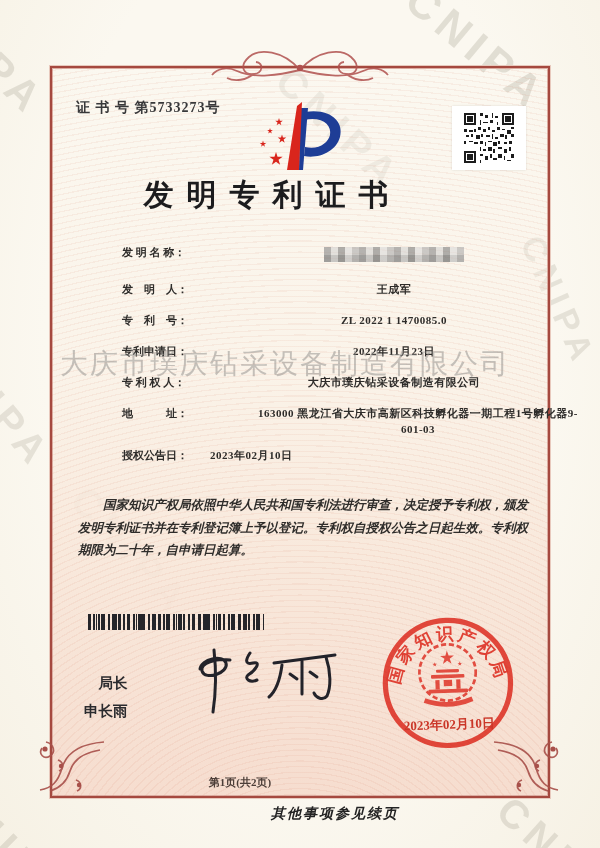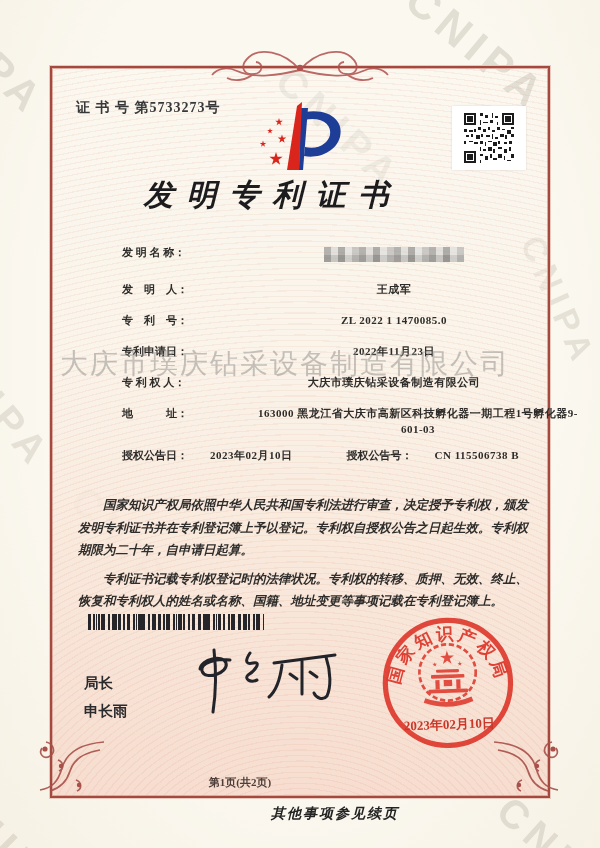--- a/index.html
+++ b/index.html
@@ -30,48 +30,48 @@
   .corner{position:absolute;width:70px;height:62px;}
   .corner-bl{left:36px;top:736px;}
   .corner-br{left:492px;top:736px;transform:scaleX(-1);}
   
   .cert-no{position:absolute;left:76px;top:99px;font-size:14px;font-weight:bold;
     color:#38383a;letter-spacing:1px;}
   .qr-box{position:absolute;left:452px;top:106px;width:74px;height:64px;background:#fff;
     box-shadow:0 0 2px rgba(0,0,0,.12);display:flex;align-items:center;justify-content:center;}
   .logo{position:absolute;left:245px;top:100px;}
   .title{position:absolute;left:0;top:175px;width:532px;text-align:center;
-    font-size:30px;font-weight:bold;color:#1c1c1e;letter-spacing:13px;text-indent:13px;font-style:italic;}
+    font-size:30px;font-weight:bold;color:#1c1c1e;letter-spacing:13px;text-indent:13px;}
   
   .fields{position:absolute;left:82px;top:245px;width:456px;font-size:11px;color:#2e2c2a;margin-left:40px;}
   .frow{display:flex;align-items:flex-start;margin-bottom:15px;line-height:1.45;}
   .flabel{flex:0 0 88px;font-weight:bold;white-space:pre;}
   .fvalue{flex:1;font-weight:600;letter-spacing:.5px;text-align:center;}
   .redacted{display:inline-block;width:140px;height:15px;margin-top:2px;opacity:.85;filter:blur(.4px);
     background-image:
       repeating-linear-gradient(90deg, rgba(110,110,110,.55) 0 7px, rgba(200,200,200,.45) 7px 14px,
         rgba(85,85,85,.5) 14px 21px, rgba(215,215,215,.5) 21px 28px, rgba(150,150,150,.5) 28px 35px),
       repeating-linear-gradient(0deg, rgba(140,140,140,.6) 0 7px, rgba(225,225,225,.4) 7px 15px);}
-  .grant-row{display:flex;margin-bottom:0;}
+  .grant-row{display:flex;margin-bottom:0;gap:19px;}
   .grant-col{display:flex;}
   .grant-col.right{margin-left:54px;}
   .company-wm{position:absolute;left:60px;top:345px;font-size:28px;letter-spacing:2px;
     font-family:"Liberation Sans",sans-serif;color:#8f8d8a;opacity:.5;white-space:nowrap;pointer-events:none;}
   
   .paras{position:absolute;left:78px;top:494px;width:462px;font-size:12.5px;line-height:1.8;
     color:#2f2d2b;font-style:italic;font-weight:bold;}
   .paras p{margin:0 0 6px 0;text-indent:2em;}
   
   .barcode{position:absolute;left:88px;top:614px;width:176px;height:16px;
     background-image:
       repeating-linear-gradient(90deg,#25252a 0 2px,transparent 2px 5px),
       repeating-linear-gradient(90deg,#25252a 0 1px,transparent 1px 8px),
       repeating-linear-gradient(90deg,#25252a 0 3px,transparent 3px 13px);}
   .sig-labels{position:absolute;left:84px;top:670px;font-family:"Liberation Sans",sans-serif;
-    font-size:14.5px;font-weight:bold;color:#2b2b2e;line-height:1.9;}
+    font-size:14.5px;font-weight:bold;color:#2b2b2e;line-height:1.9;text-align:right;}
   .signature{position:absolute;left:178px;top:642px;}
   
   .seal{position:absolute;left:378px;top:612px;transform:rotate(-2deg);opacity:.95;
     mix-blend-mode:multiply;}
   
   .page-num{position:absolute;left:0;top:775px;width:480px;text-align:center;
     font-size:11px;font-weight:bold;color:#4c3e38;}
   .footer-note{position:absolute;left:0;top:805px;width:600px;text-align:center;
     font-size:14px;font-weight:bold;font-style:italic;color:#232323;letter-spacing:2px;padding-left:35px;}
 </style>
@@ -193,32 +193,27 @@
     </div>
     <div class="frow" style="margin-bottom:10px;gap:48px;">
       <span class="flabel">地　　　址：</span>
       <span class="fvalue">163000 黑龙江省大庆市高新区科技孵化器一期工程1号孵化器9-601-03</span>
     </div>
     <div class="frow grant-row">
       <span class="grant-col">
         <span class="flabel">授权公告日：</span>
         <span class="fvalue">2023年02月10日</span>
       </span>
-      <span class="grant-col right">
-        <span class="flabel">授权公告号：</span>
-        <span class="fvalue">CN 115506738 B</span>
-      </span>
     </div>
   </div>
 
   <div class="company-wm">大庆市璞庆钻采设备制造有限公司</div>
 
   <div class="paras">
     <p>国家知识产权局依照中华人民共和国专利法进行审查，决定授予专利权，颁发发明专利证书并在专利登记簿上予以登记。专利权自授权公告之日起生效。专利权期限为二十年，自申请日起算。</p>
-    <p>专利证书记载专利权登记时的法律状况。专利权的转移、质押、无效、终止、恢复和专利权人的姓名或名称、国籍、地址变更等事项记载在专利登记簿上。</p>
   </div>
 
   <div class="barcode"></div>
 
   <div class="sig-labels">
     <div>局长</div>
     <div>申长雨</div>
   </div>
 
   <svg class="signature" width="170" height="78" viewBox="0 0 170 78">

